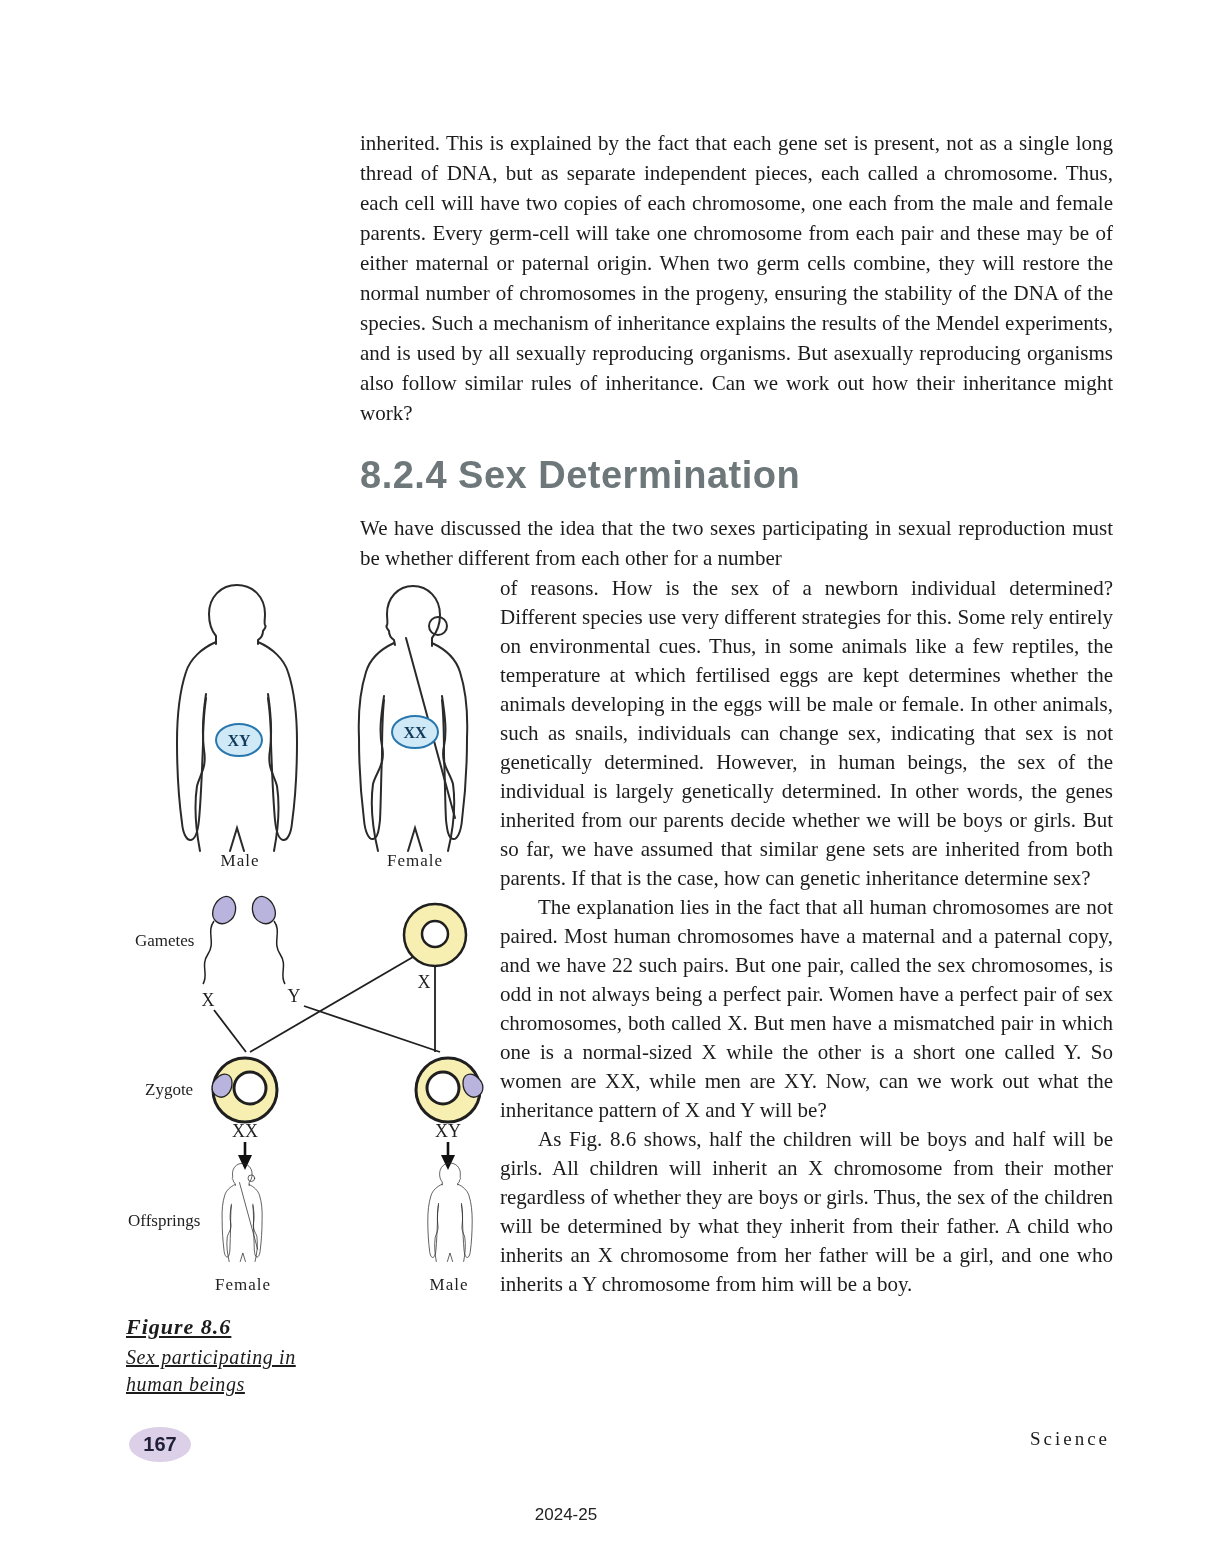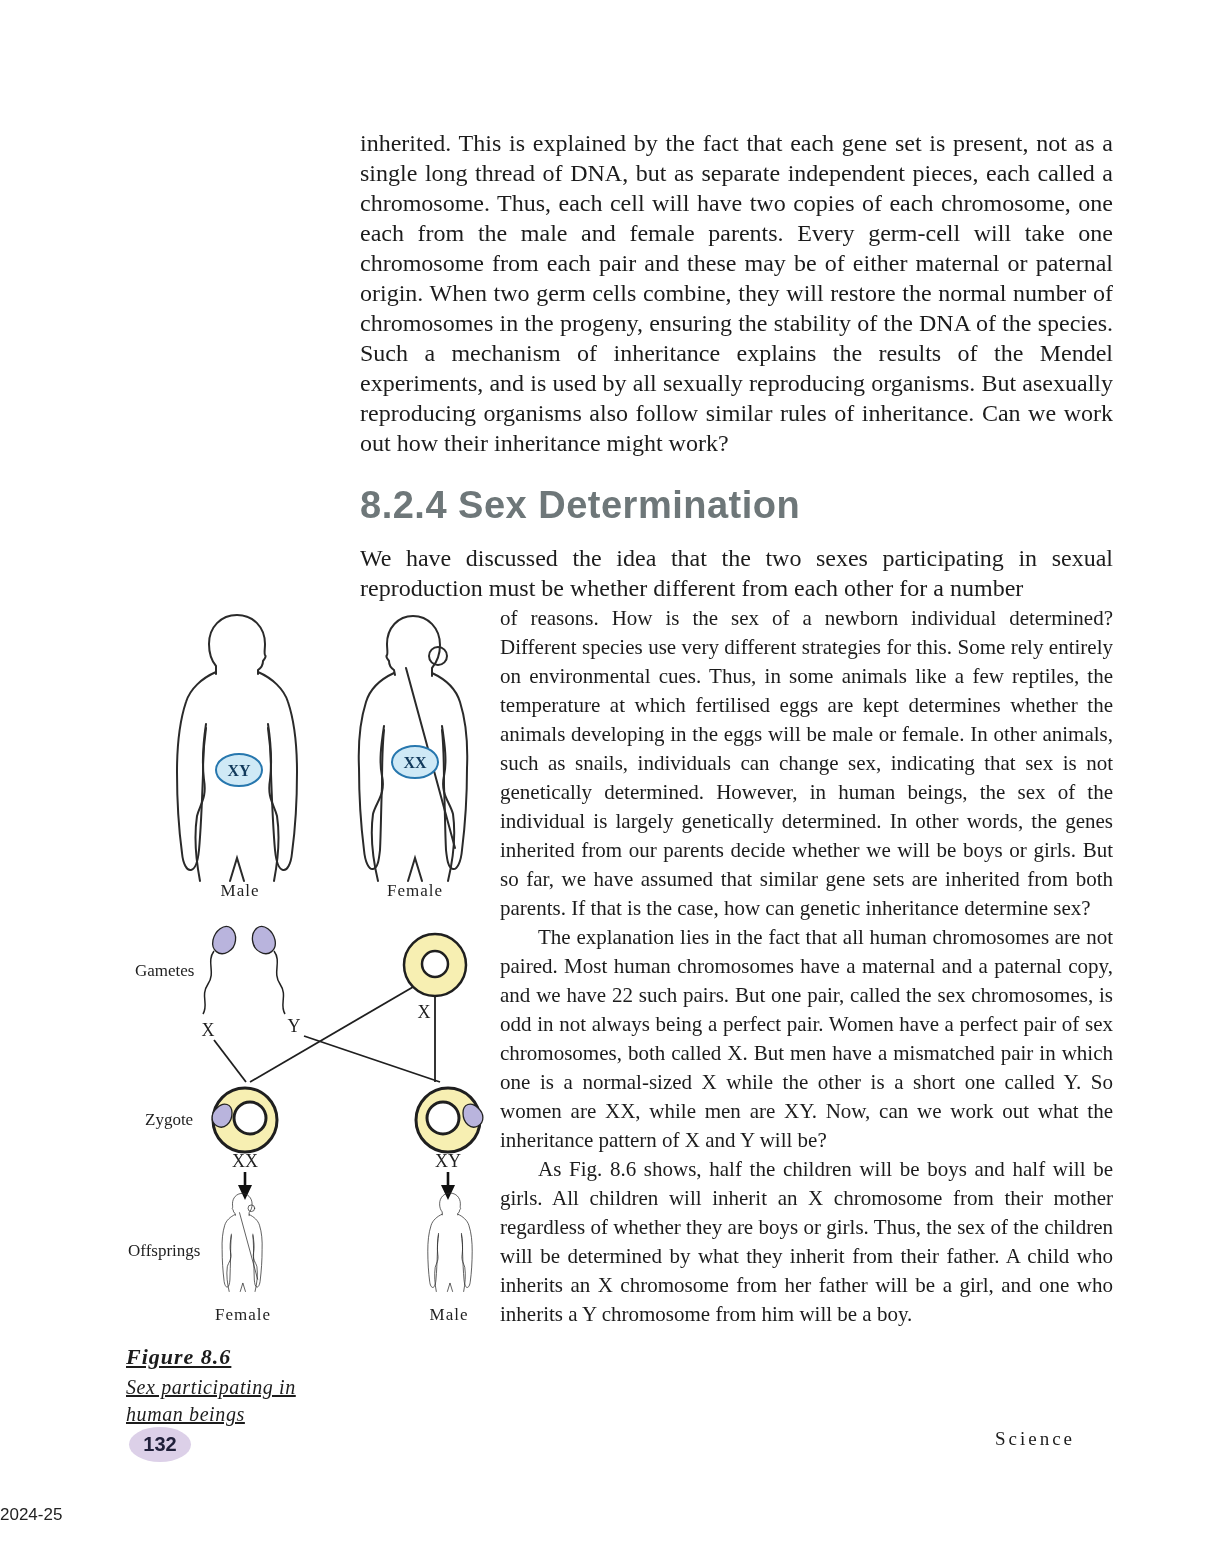--- a/index.html
+++ b/index.html
@@ -19,21 +19,21 @@
     font-family:"Liberation Serif",serif;
     color:var(--ink);
     overflow:hidden;
   }
   .content{
     position:absolute;
     left:110px;top:128px;
     width:1003px;
   }
   .para{
-    font-size:24px;
+    font-size:21px;
     line-height:30px;
     text-align:justify;
     margin:0;
   }
   .para-top{margin-left:250px;width:753px;}
   .section-heading{
     margin:26px 0 16px 250px;
     font-family:"Liberation Sans",sans-serif;
     font-weight:bold;
     font-size:38px;
@@ -82,27 +82,27 @@
     width:62px;height:35px;
     border-radius:50%;
     background:var(--badge-fill);
     display:flex;align-items:center;justify-content:center;
     font-family:"Liberation Sans",sans-serif;
     font-weight:bold;font-size:20px;color:#20203a;
   }
   .footer-book{
     position:absolute;
     left:960px;top:1428px;width:150px;
+    text-align:right;
+    font-size:19px;letter-spacing:3px;color:#1d1d1d;
+  }
+  .footer-year{
+    position:absolute;
+    left:0;top:1505px;width:1132px;
     text-align:center;
-    font-size:19px;letter-spacing:3px;color:#1d1d1d;
-  }
-  .footer-year{
-    position:absolute;
-    left:0;top:1505px;width:1132px;
-    text-align:left;
     font-family:"Liberation Sans",sans-serif;
     font-size:17px;color:#222;
   }
 </style>
 </head>
 <body>
 
 <div class="page">
   <div class="content">
 
@@ -222,16 +222,16 @@
 
       <div class="text-col">
         <p>of reasons. How is the sex of a newborn individual determined? Different species use very different strategies for this. Some rely entirely on environmental cues. Thus, in some animals like a few reptiles, the temperature at which fertilised eggs are kept determines whether the animals developing in the eggs will be male or female. In other animals, such as snails, individuals can change sex, indicating that sex is not genetically determined. However, in human beings, the sex of the individual is largely genetically determined. In other words, the genes inherited from our parents decide whether we will be boys or girls. But so far, we have assumed that similar gene sets are inherited from both parents. If that is the case, how can genetic inheritance determine sex?</p>
         <p class="indent">The explanation lies in the fact that all human chromosomes are not paired. Most human chromosomes have a maternal and a paternal copy, and we have 22 such pairs. But one pair, called the sex chromosomes, is odd in not always being a perfect pair. Women have a perfect pair of sex chromosomes, both called X. But men have a mismatched pair in which one is a normal-sized X while the other is a short one called Y. So women are XX, while men are XY. Now, can we work out what the inheritance pattern of X and Y will be?</p>
         <p class="indent">As Fig. 8.6 shows, half the children will be boys and half will be girls. All children will inherit an X chromosome from their mother regardless of whether they are boys or girls. Thus, the sex of the children will be determined by what they inherit from their father. A child who inherits an X chromosome from her father will be a girl, and one who inherits a Y chromosome from him will be a boy.</p>
       </div>
 
     </div>
   </div>
 
-  <div class="footer-badge">132</div>
+  <div class="footer-badge">167</div>
   <div class="footer-book">Science</div>
   <div class="footer-year">2024-25</div>
 </div>
 
 </body></html>

